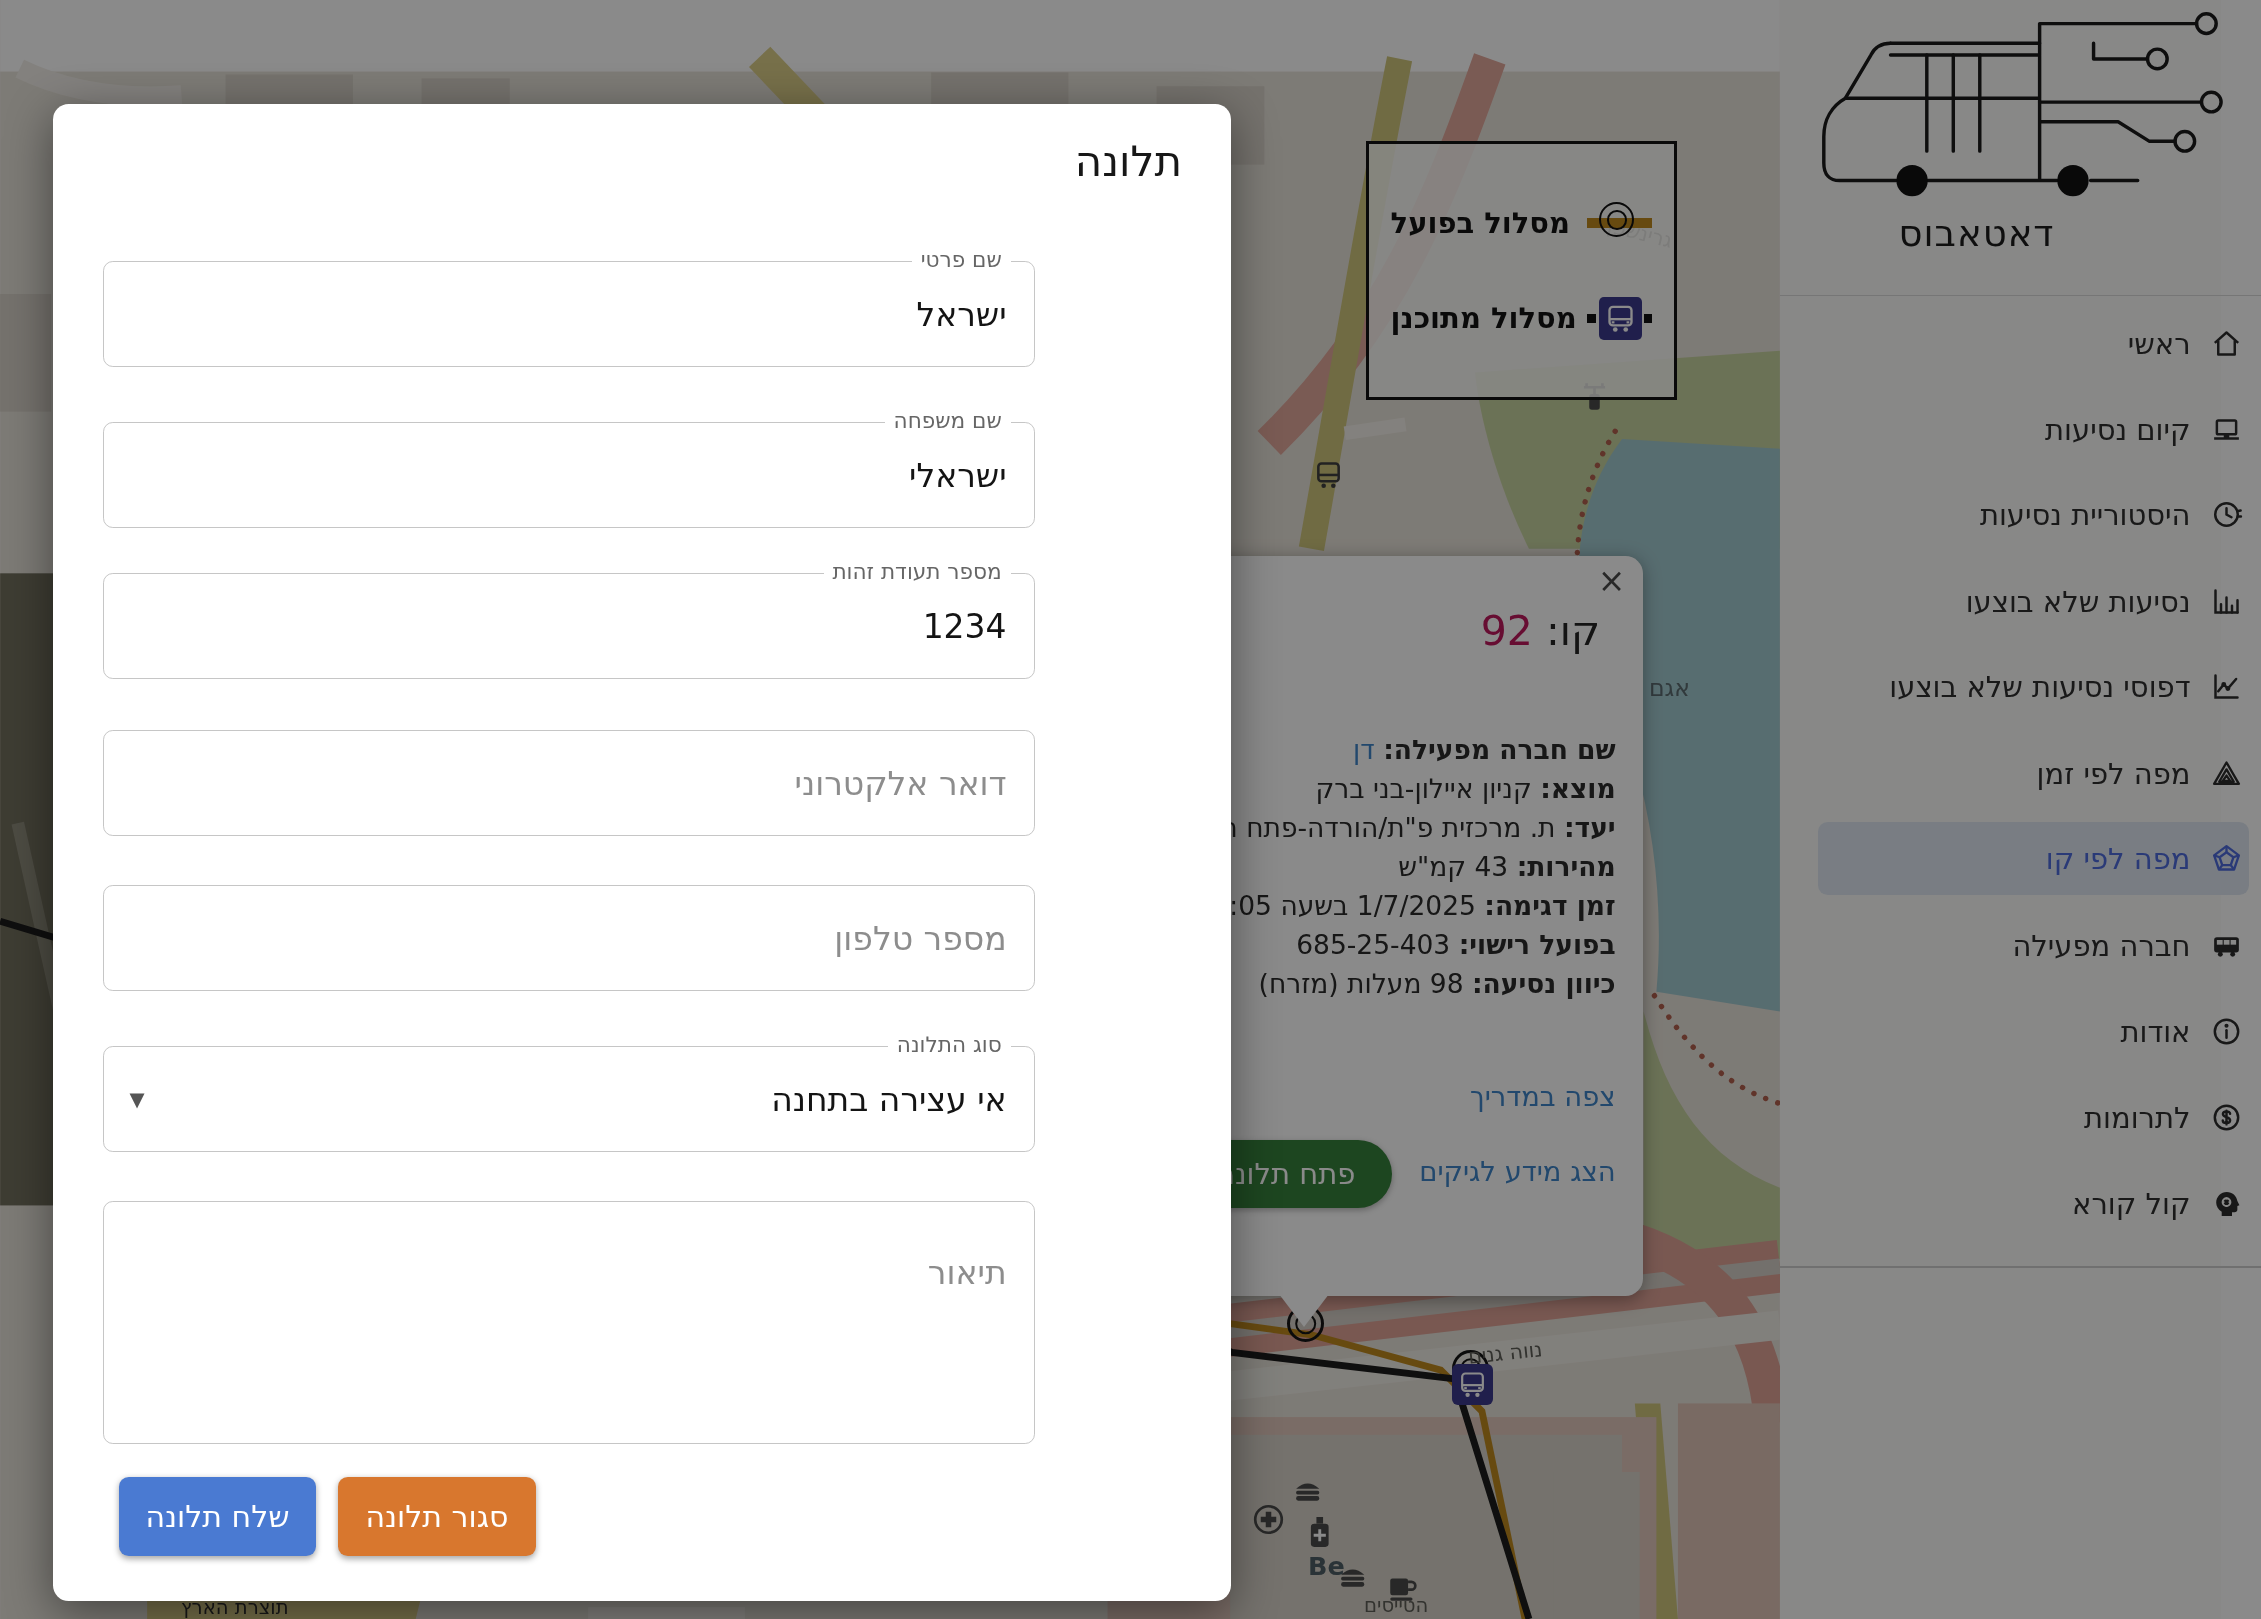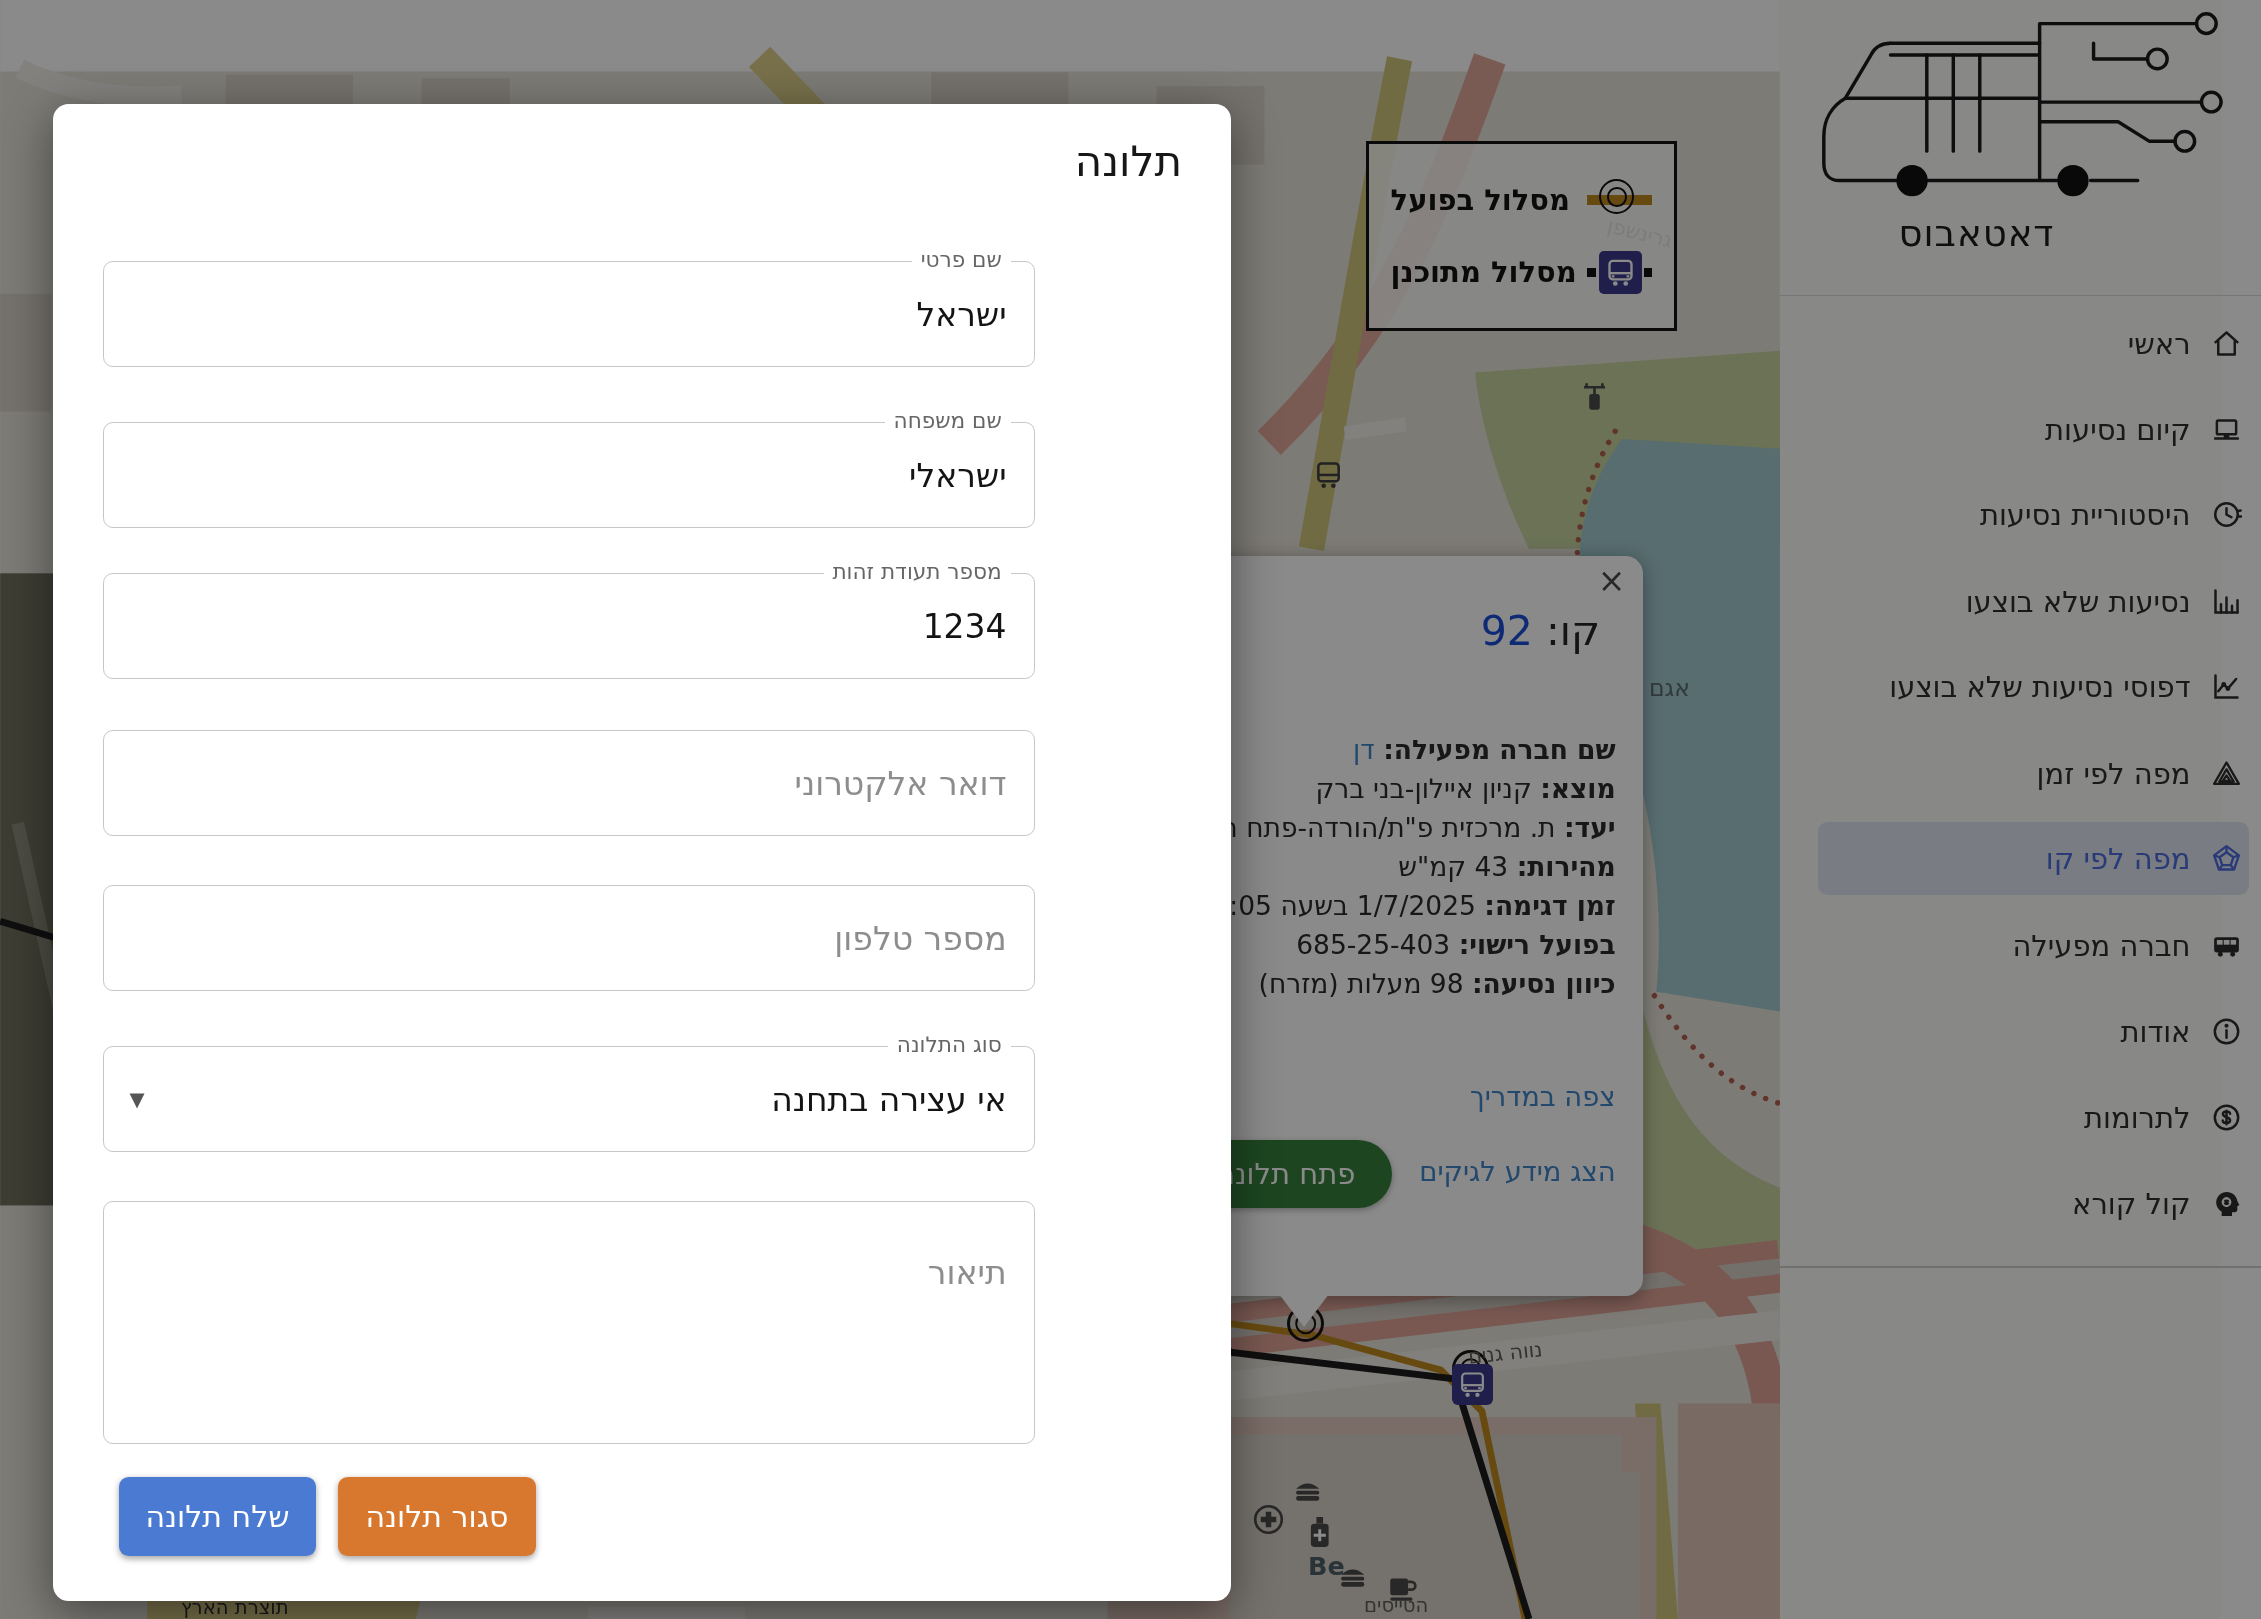--- a/index.html
+++ b/index.html
@@ -12,41 +12,41 @@
   .map svg.base{position:absolute;left:0;top:0;}
   .maplabel{position:absolute;color:#5e5e58;font-size:20.6px;white-space:nowrap;}
   .ring{position:absolute;border:3.4px solid #161616;border-radius:50%;}
   .ring .inner{position:absolute;left:50%;top:50%;transform:translate(-50%,-50%);
                border:2.9px solid #161616;border-radius:50%;width:21.6px;height:21.6px;}
   .busmarker{position:absolute;width:41px;height:41px;background:#3c3a8c;border-radius:5.9px;
              display:flex;align-items:center;justify-content:center;}
   .poi{position:absolute;}
 
   
-  .legend{position:absolute;left:1366px;top:141px;width:311px;height:190px;
+  .legend{position:absolute;left:1366px;top:141px;width:311px;height:259px;
           background:rgba(253,253,250,.85);border:3.4px solid #141414;
           display:flex;flex-direction:column;justify-content:space-evenly;padding:5.9px 21.6px;}
   .legend .row{display:flex;align-items:center;justify-content:space-between;}
   .legend .lbl{font-size:29px;font-weight:700;color:#141414;order:2;}
   .legend .ic{order:1;position:relative;width:65px;height:45px;flex:0 0 auto;}
   .ic-actual .bar{position:absolute;left:0;top:17.6px;width:65px;height:9.8px;background:#bf8a1f;}
   .ic-actual .o{position:absolute;left:11.8px;top:2px;width:35px;height:35px;border:2.9px solid #111;border-radius:50%;}
   .ic-actual .i{position:absolute;left:19.6px;top:9.8px;width:19.6px;height:19.6px;border:2.9px solid #111;border-radius:50%;}
   .ic-plan .sq{position:absolute;top:18.6px;width:8.8px;height:8.8px;background:#111;}
   .ic-plan .bus{position:absolute;left:11.8px;top:1px;width:43px;height:43px;background:#3c3a8c;border-radius:4.9px;
                 display:flex;align-items:center;justify-content:center;}
 
   
   .popup{position:absolute;left:1117px;top:556px;width:526px;height:740px;background:#fff;
          border-radius:17.6px;box-shadow:0 3.9px 17.6px rgba(0,0,0,.35);font-size:26.5px;color:#2b2b2b;}
   .popup .tail{position:absolute;left:162px;top:738px;width:0;height:0;
                border-left:25.5px solid transparent;border-right:25.5px solid transparent;border-top:33px solid #fff;}
   .popup .close{position:absolute;right:17.6px;top:7.8px;font-size:33px;color:#4a4a4a;line-height:1;}
   .popup .title{position:absolute;top:51px;right:43px;font-size:41px;color:#262626;}
-  .popup .title .num{color:#1d4ed8;}
+  .popup .title .num{color:#be185d;}
   .popup .rows{position:absolute;top:174px;right:27.4px;left:13.7px;}
   .popup .rows .prow{height:39px;line-height:39px;white-space:nowrap;overflow:visible;}
   .popup b{font-weight:700;}
   .popup .linkv{color:#3f86c9;}
   .plink{position:absolute;right:27.4px;color:#3f86c9;font-size:27.4px;}
   .btn-green{position:absolute;left:62px;top:584px;height:68px;border-radius:34px;background:#37813b;
              color:#fff;font-size:29px;display:flex;align-items:center;padding:0 37px;white-space:nowrap;
              box-shadow:0 2px 5.9px rgba(0,0,0,.3);}
   .pchev{position:absolute;left:51px;top:663px;width:16.7px;height:16.7px;
          border-top:3.4px solid #333;border-right:3.4px solid #333;transform:rotate(45deg);}

